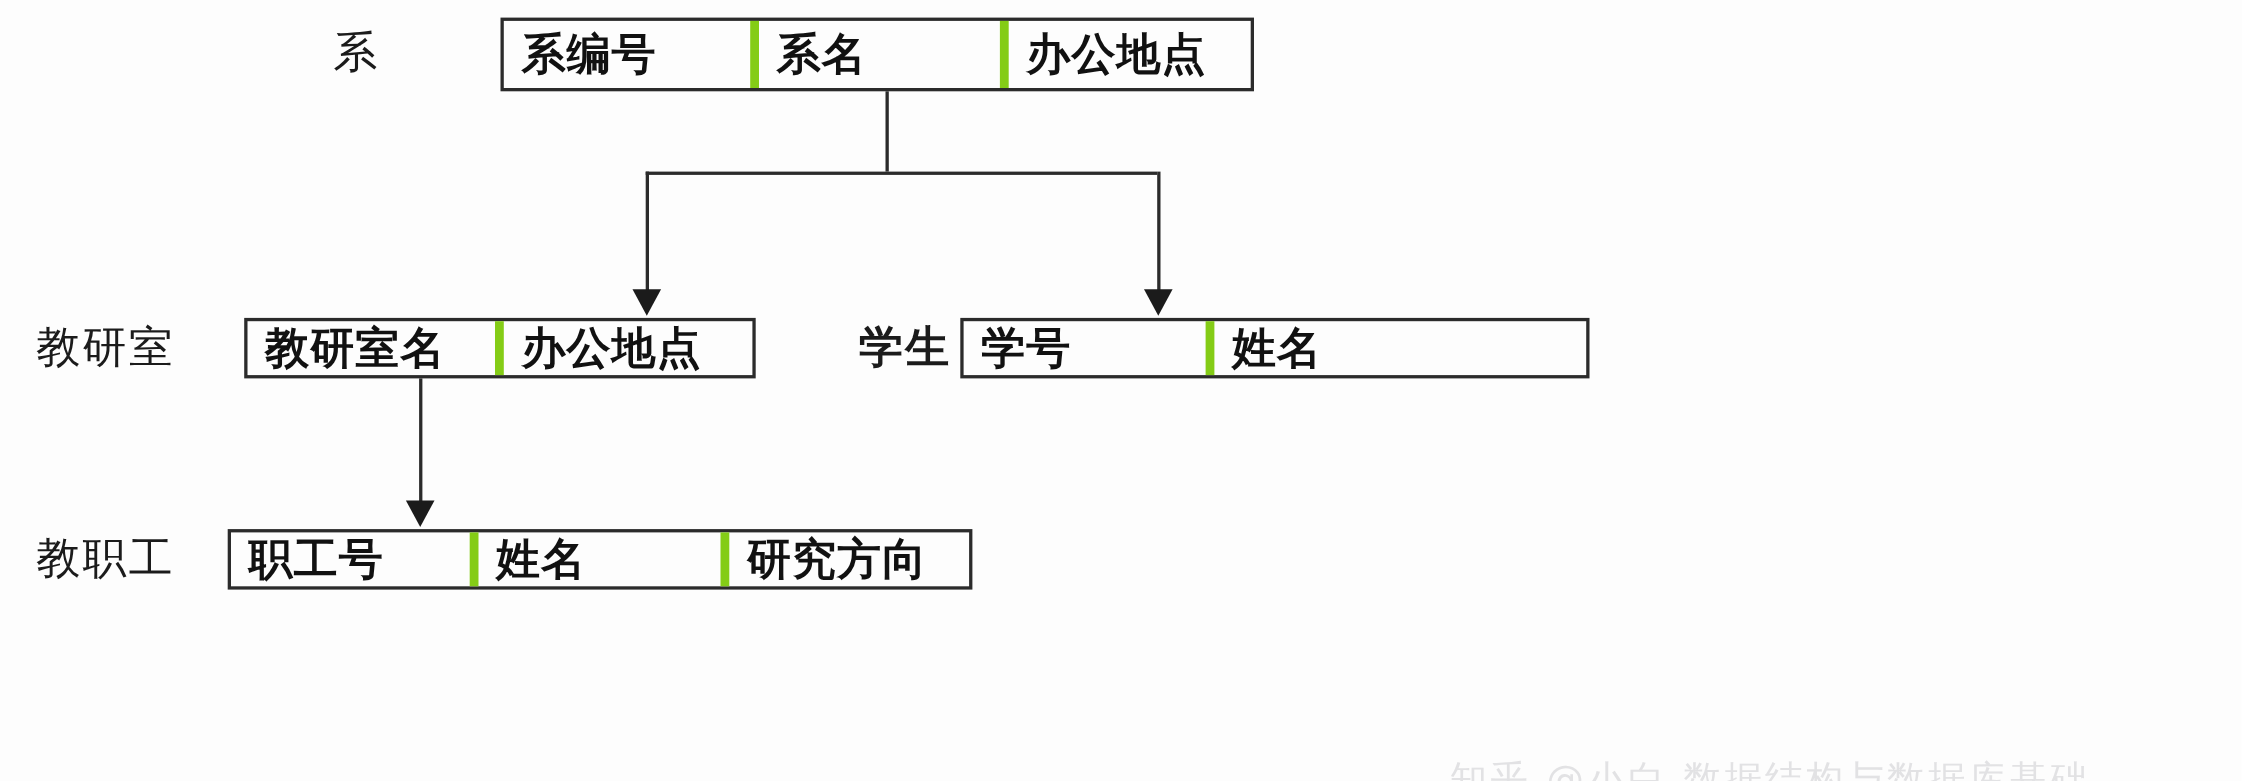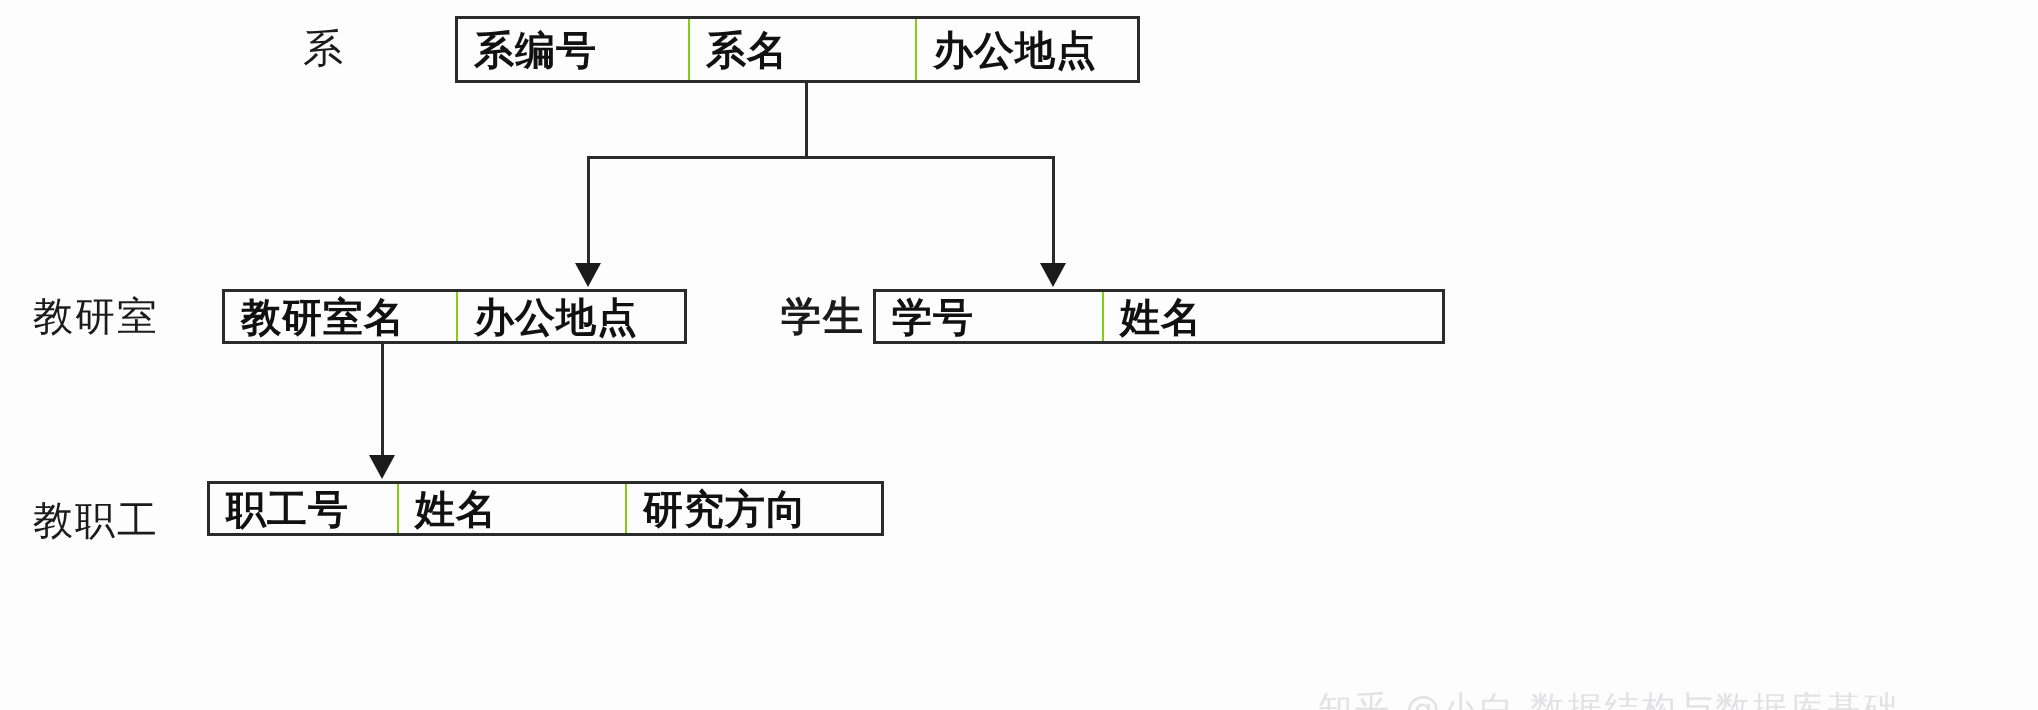--- a/index.html
+++ b/index.html
@@ -35,21 +35,21 @@
     position: absolute;
     display: flex;
     box-sizing: border-box;
     border: 3px solid #2b2b2b;
     background: #fdfdfd;
   }
   .field {
     box-sizing: border-box;
     display: flex;
     align-items: center;
-    border-right: 2px solid #84cc16;
+    border-right: 8px solid #84cc16;
     padding-left: 16px;
     font-size: 40px;
     line-height: 1;
     color: #111111;
     white-space: nowrap;
     font-weight: 700;
     letter-spacing: 1px;
     overflow: hidden;
   }
   .field:last-child {
@@ -118,23 +118,23 @@
   <div class="entity-label" style="left:781px; top:296px;font-weight:bold;">学生</div>
 
   <div class="record" style="left:873px; top:289px; width:572px; height:55px;">
     <div class="field" style="width:228px;">学号</div>
     <div class="field" style="width:219px;">姓名</div>
   </div>
 
   <div class="vline" style="left:381px; top:344px; height:113px;"></div>
   <div class="arrowhead" style="left:369px; top:455px;"></div>
 
-  <div class="entity-label" style="left:33px; top:500px;">教职工</div>
+  <div class="entity-label" style="left:33px; top:488px;">教职工</div>
 
   <div class="record" style="left:207px; top:481px; width:677px; height:55px;">
-    <div class="field" style="width:189px;">职工号</div>
+    <div class="field" style="width:225px;">职工号</div>
     <div class="field" style="width:228px;">姓名</div>
     <div class="field" style="width:186px;">研究方向</div>
   </div>
 
   <div class="watermark" style="left:1318px; top:686px;">知乎 @小白  数据结构与数据库基础</div>
 
 </div>
 
 </body></html>

